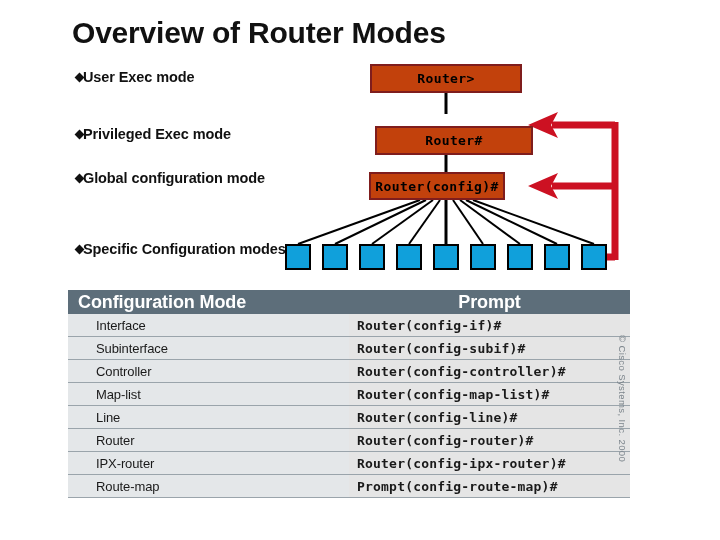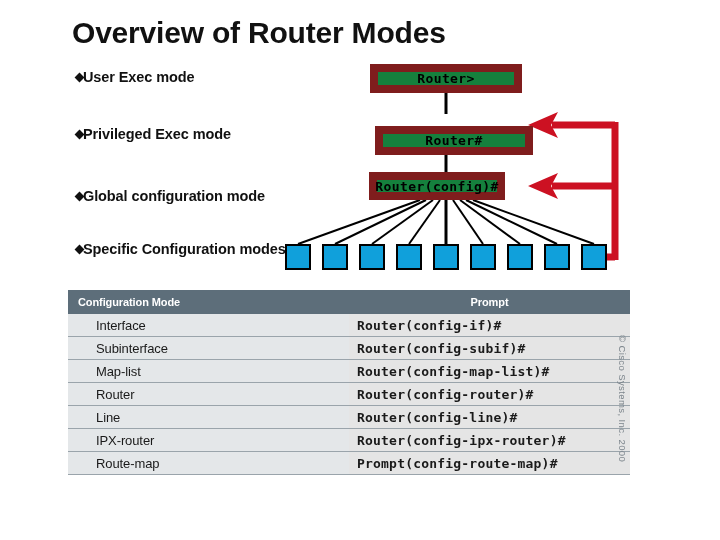--- a/index.html
+++ b/index.html
@@ -55,22 +55,22 @@
     position: absolute;
     left: 0;
     top: 0;
     width: 720px;
     height: 290px;
     pointer-events: none;
   }
 
   .mode-box {
     position: absolute;
-    background: #15803d;
-    border: 8px solid #7f1d1d;
+    background: #c2410c;
+    border: 2px solid #7f1d1d;
     box-sizing: border-box;
     display: flex;
     align-items: center;
     justify-content: center;
     font-family: "DejaVu Sans Mono", monospace;
     font-size: 13px;
     font-weight: bold;
     color: #000000;
     letter-spacing: 0.4px;
   }
@@ -89,21 +89,21 @@
     position: absolute;
     left: 68px;
     top: 290px;
     width: 562px;
     border-collapse: collapse;
     table-layout: fixed;
   }
   #prompt-table th {
     background: #5D6E7A;
     color: #ffffff;
-    font-size: 11px;
+    font-size: 18px;
     font-weight: bold;
     height: 24px;
     padding: 0;
     letter-spacing: -0.1px;
   }
   #prompt-table th.th-mode { text-align: left; padding-left: 10px; }
   #prompt-table th.th-prompt { text-align: center; }
 
   #prompt-table td {
     height: 22px;
@@ -149,21 +149,21 @@
 <div class="bullet-row" style="top:69px;">
   <span class="bullet-marker"></span>
   <span class="bullet-text">User Exec mode</span>
 </div>
 
 <div class="bullet-row" style="top:126px;">
   <span class="bullet-marker"></span>
   <span class="bullet-text">Privileged Exec mode</span>
 </div>
 
-<div class="bullet-row" style="top:188px;">
+<div class="bullet-row" style="top:170px;">
   <span class="bullet-marker"></span>
   <span class="bullet-text">Global configuration mode</span>
 </div>
 
 <div class="bullet-row" style="top:241px; width:215px;">
   <span class="bullet-marker"></span>
   <span class="bullet-text">Specific Configuration modes</span>
 </div>
 
 <svg id="diagram" viewBox="0 0 720 290" xmlns="http://www.w3.org/2000/svg">
@@ -225,32 +225,36 @@
   <tbody id="table-body">
       <tr>
         <td class="cell-mode">Interface</td>
         <td class="cell-prompt">Router(config-if)#</td>
       </tr>
       <tr>
         <td class="cell-mode">Subinterface</td>
         <td class="cell-prompt">Router(config-subif)#</td>
       </tr>
       <tr>
+        <td class="cell-mode">Controller</td>
+        <td class="cell-prompt">Router(config-controller)#</td>
+      </tr>
+      <tr>
         <td class="cell-mode">Map-list</td>
         <td class="cell-prompt">Router(config-map-list)#</td>
       </tr>
       <tr>
+        <td class="cell-mode">Line</td>
+        <td class="cell-prompt">Router(config-line)#</td>
+      </tr>
+      <tr>
         <td class="cell-mode">Router</td>
         <td class="cell-prompt">Router(config-router)#</td>
       </tr>
       <tr>
-        <td class="cell-mode">Line</td>
-        <td class="cell-prompt">Router(config-line)#</td>
-      </tr>
-      <tr>
         <td class="cell-mode">IPX-router</td>
         <td class="cell-prompt">Router(config-ipx-router)#</td>
       </tr>
       <tr>
         <td class="cell-mode">Route-map</td>
         <td class="cell-prompt">Prompt(config-route-map)#</td>
       </tr>
     </tbody>
 </table>
 

